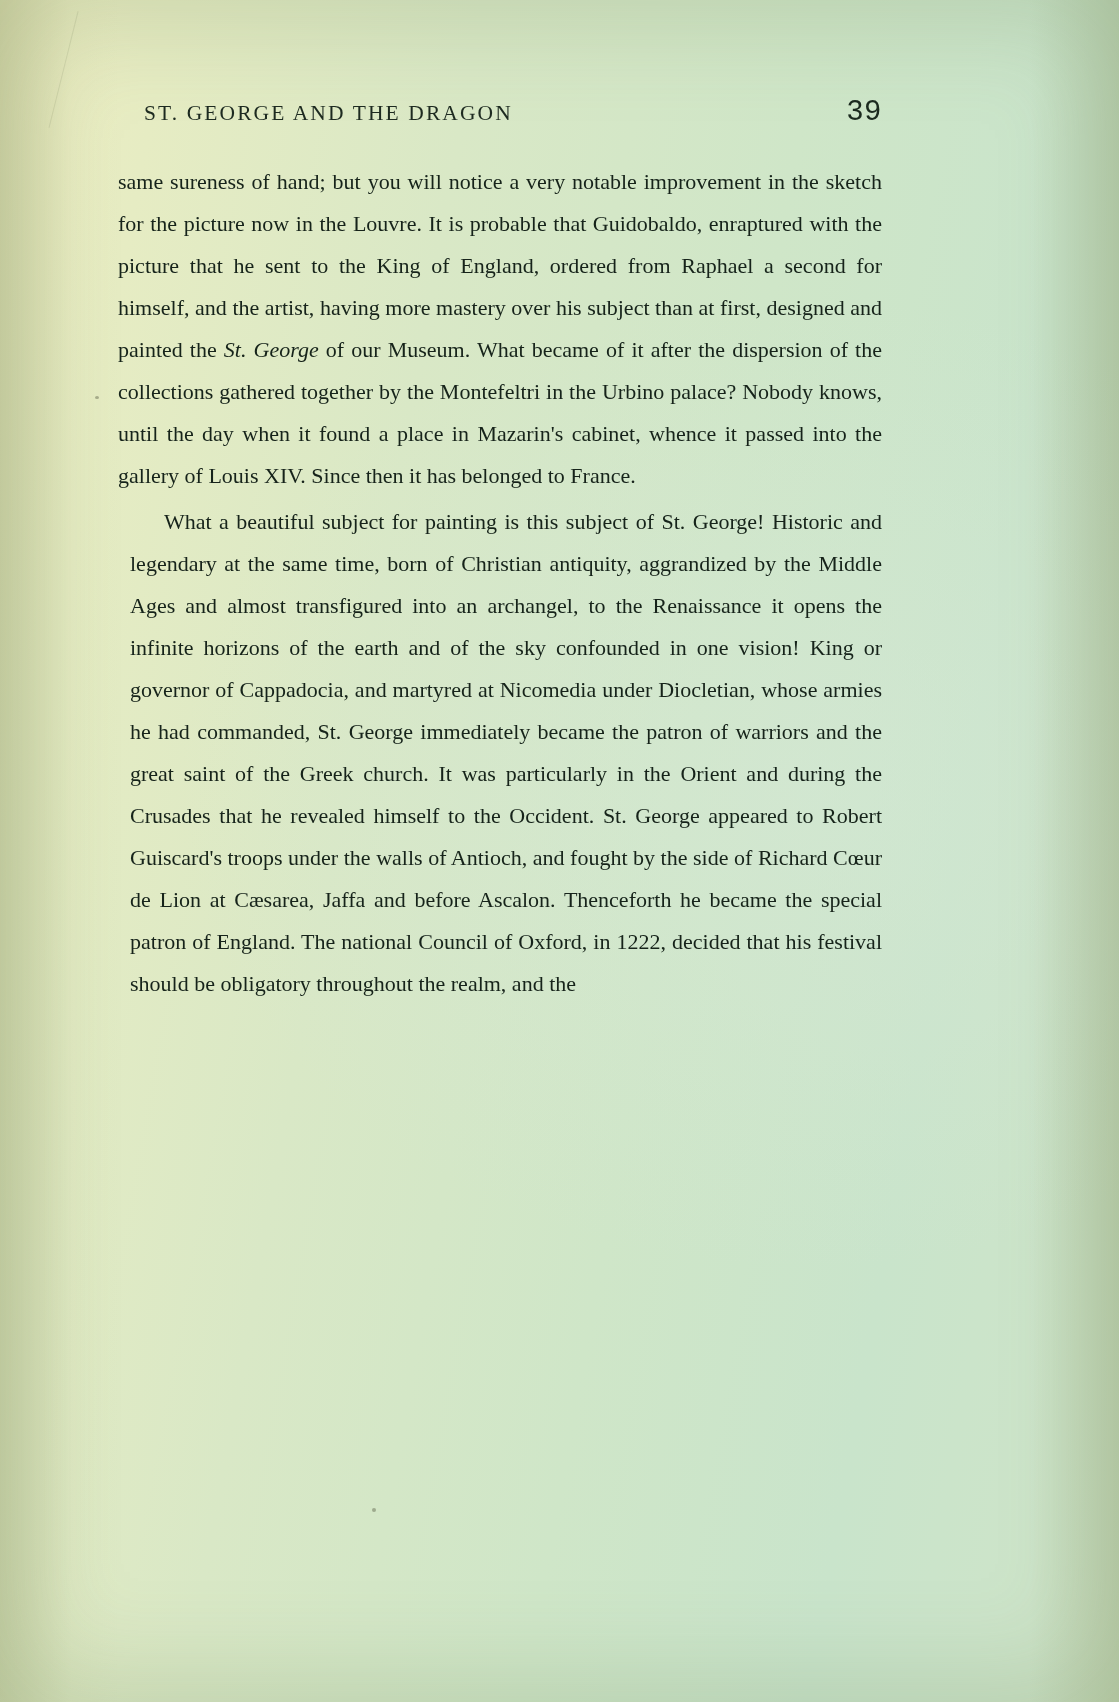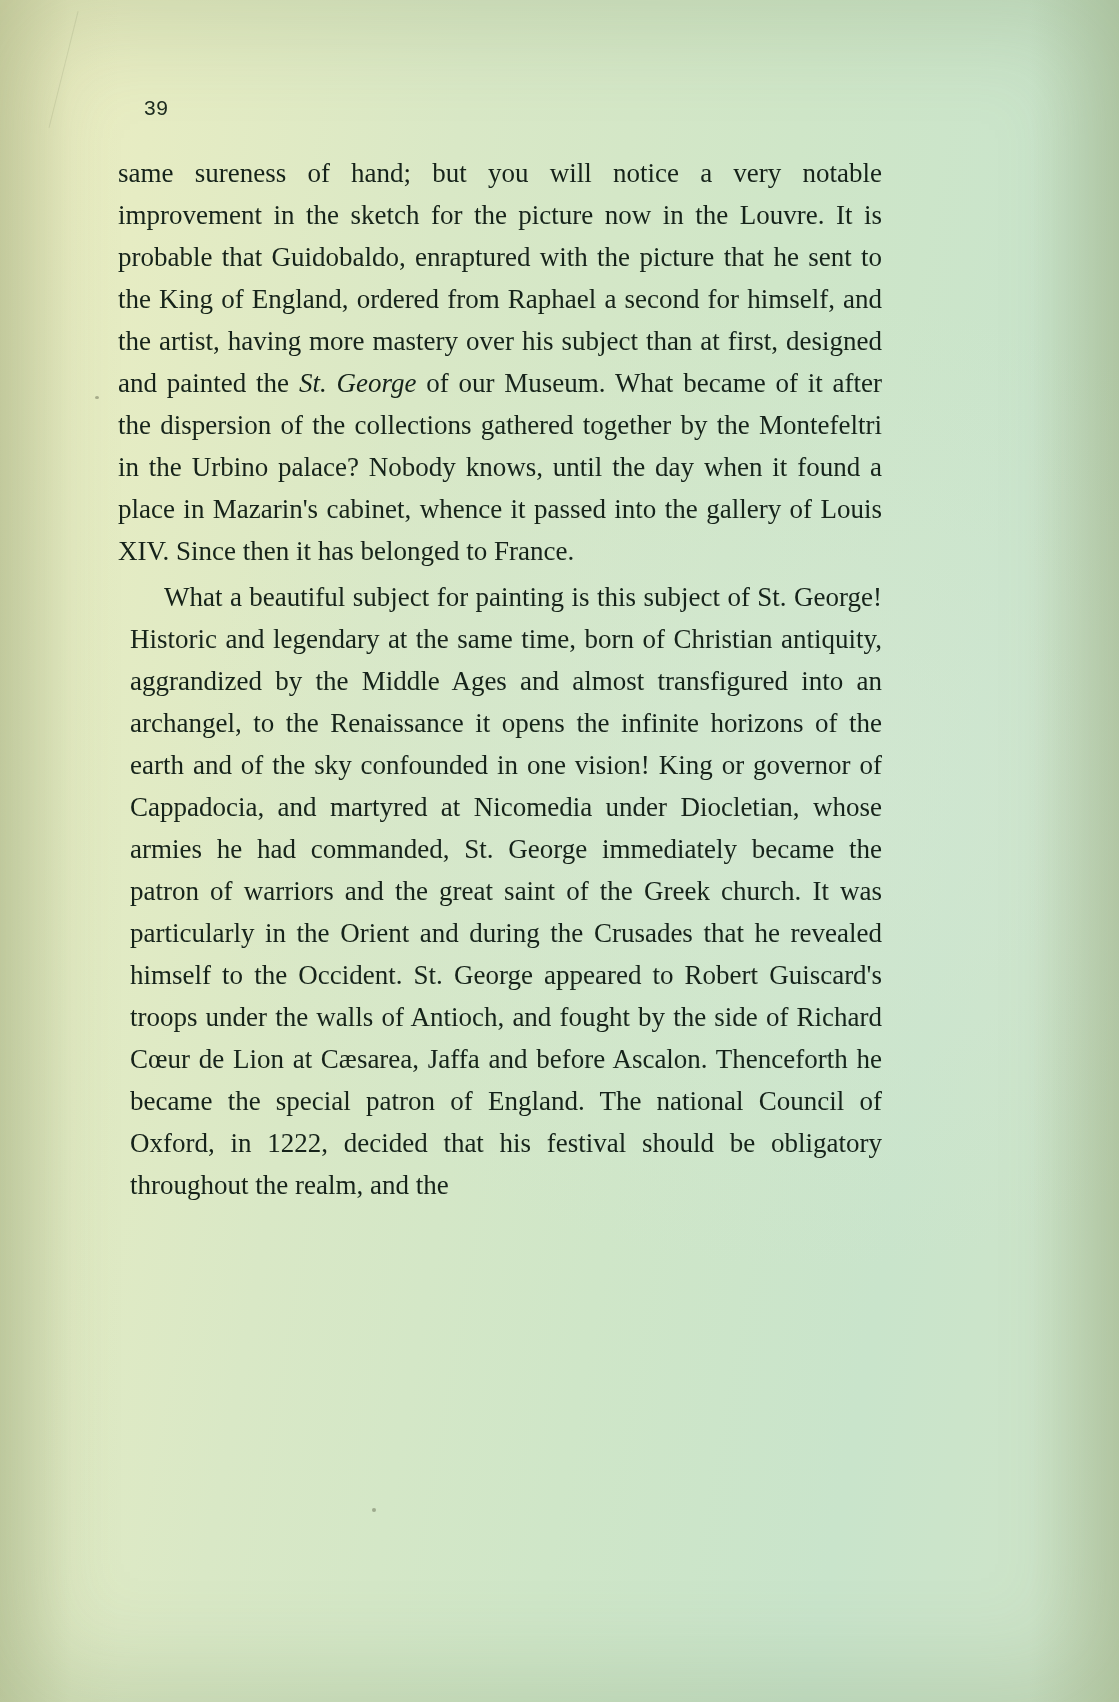--- a/index.html
+++ b/index.html
@@ -75,28 +75,28 @@
     padding-left: 26px;
   }
   .running-head {
     font-family: "Liberation Serif", serif;
     font-size: 21.5px;
     letter-spacing: 2.1px;
     color: #1d2a20;
     font-weight: 400;
   }
   .folio {
-    font-size: 21px;
+    font-size: 29px;
     color: #1b2a1e;
-    font-family: Liberation Sans, sans-serif;
+    font-family: Liberation Mono, monospace;
     letter-spacing: 0.5px;
   }
   p {
     margin: 0 0 0 0;
-    font-size: 27px;
+    font-size: 22px;
     line-height: 42px;
     color: #16231a;
     text-align: justify;
     text-justify: inter-word;
     font-family: "Liberation Serif", serif;
   }
   p.para-2 {
     text-indent: 34px;
     margin-top: 4px;
     margin-left: 12px;
@@ -110,20 +110,21 @@
 
 <div id="page">
   <div class="vignette"></div>
   <div class="crease"></div>
   <div class="speck" style="left:95px; top:396px; width:4px; height:3px;"></div>
   <div class="speck" style="left:372px; top:1508px; width:4px; height:4px;"></div>
 
   <div class="content">
 
     <div class="header">
+      <div class="running-head">ST. GEORGE AND THE DRAGON</div>
       <div class="folio">39</div>
     </div>
 
     <p class="para-1"><span>same sureness of hand; but you will notice a very notable improvement in the sketch for the picture now in the Louvre. It is probable that Guidobaldo, enraptured with the picture that he sent to the King of England, ordered from Raphael a second for himself, and the artist, having more mastery over his subject than at first, designed and painted the </span><span class="it">St. George</span><span> of our Museum. What became of it after the dispersion of the collections gathered together by the Montefeltri in the Urbino palace? Nobody knows, until the day when it found a place in Mazarin's cabinet, whence it passed into the gallery of Louis XIV. Since then it has belonged to France.</span></p>
 
     <p class="para-2">What a beautiful subject for painting is this subject of St. George! Historic and legendary at the same time, born of Christian antiquity, aggrandized by the Middle Ages and almost transfigured into an archangel, to the Renaissance it opens the infinite horizons of the earth and of the sky confounded in one vision! King or governor of Cappadocia, and martyred at Nicomedia under Diocletian, whose armies he had commanded, St. George immediately became the patron of warriors and the great saint of the Greek church. It was particularly in the Orient and during the Crusades that he revealed himself to the Occident. St. George appeared to Robert Guiscard's troops under the walls of Antioch, and fought by the side of Richard Cœur de Lion at Cæsarea, Jaffa and before Ascalon. Thenceforth he became the special patron of England. The national Council of Oxford, in 1222, decided that his festival should be obligatory throughout the realm, and the</p>
 
   </div>
 </div>
 

